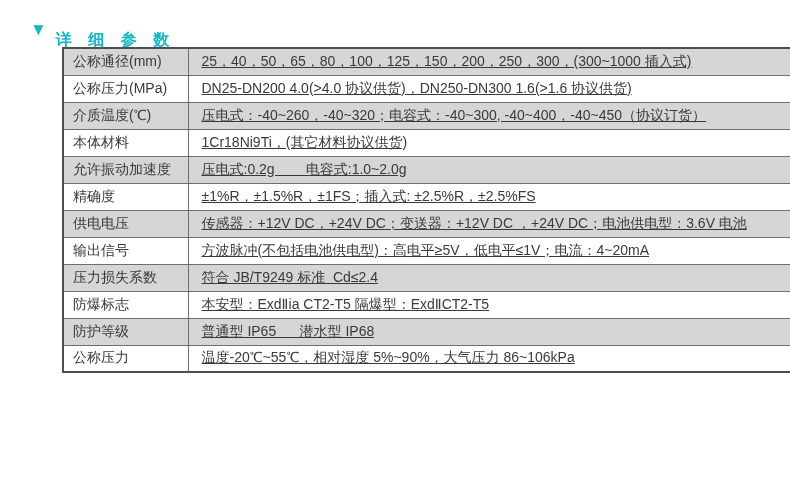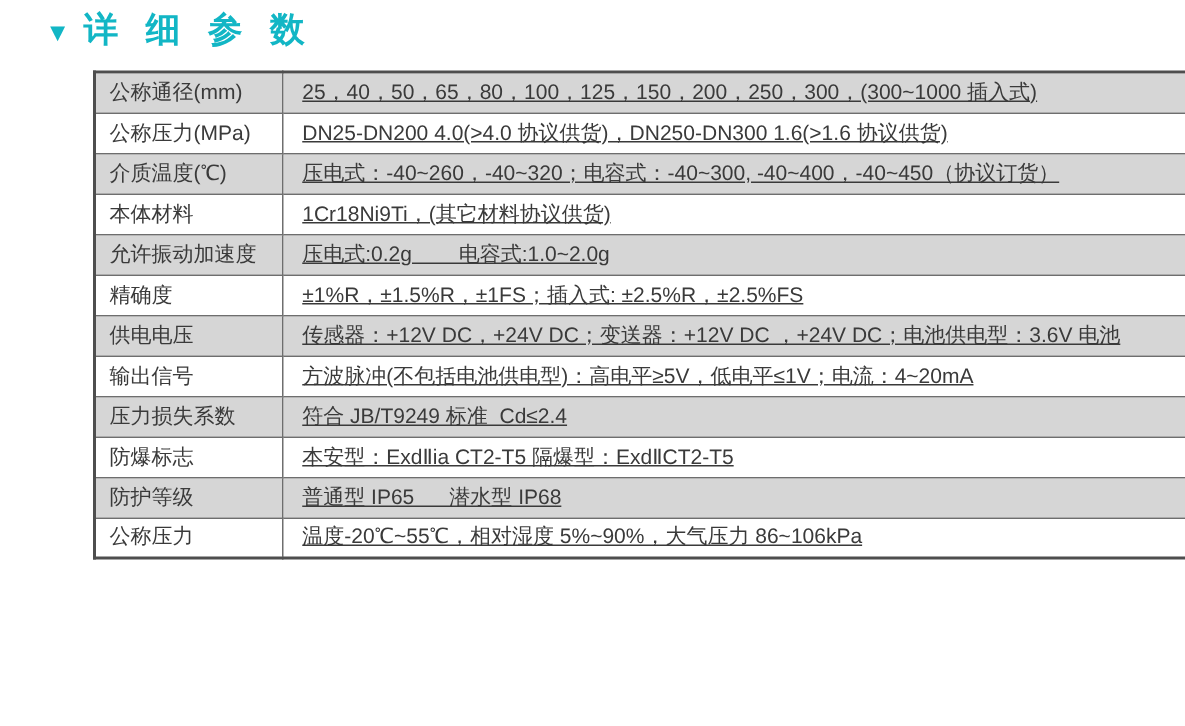--- a/index.html
+++ b/index.html
@@ -20,24 +20,25 @@
     align-items: center;
     color: #12b6c5;
   }
   .marker {
     font-size: 17px;
     margin-right: 9px;
     line-height: 1;
     padding-top: 3px;
   }
   .title {
-    font-size: 23px;
+    font-size: 16px;
     font-weight: bold;
     letter-spacing: 6px;
     line-height: 1.2;
+    margin-top: 24px;
   }
   table.spec-table {
     position: absolute;
     left: 30px;
     top: 47px;
     width: 738px;
     border-collapse: collapse;
     border: 2px solid #4e4e4e;
     table-layout: fixed;
     margin-left: 32px;

